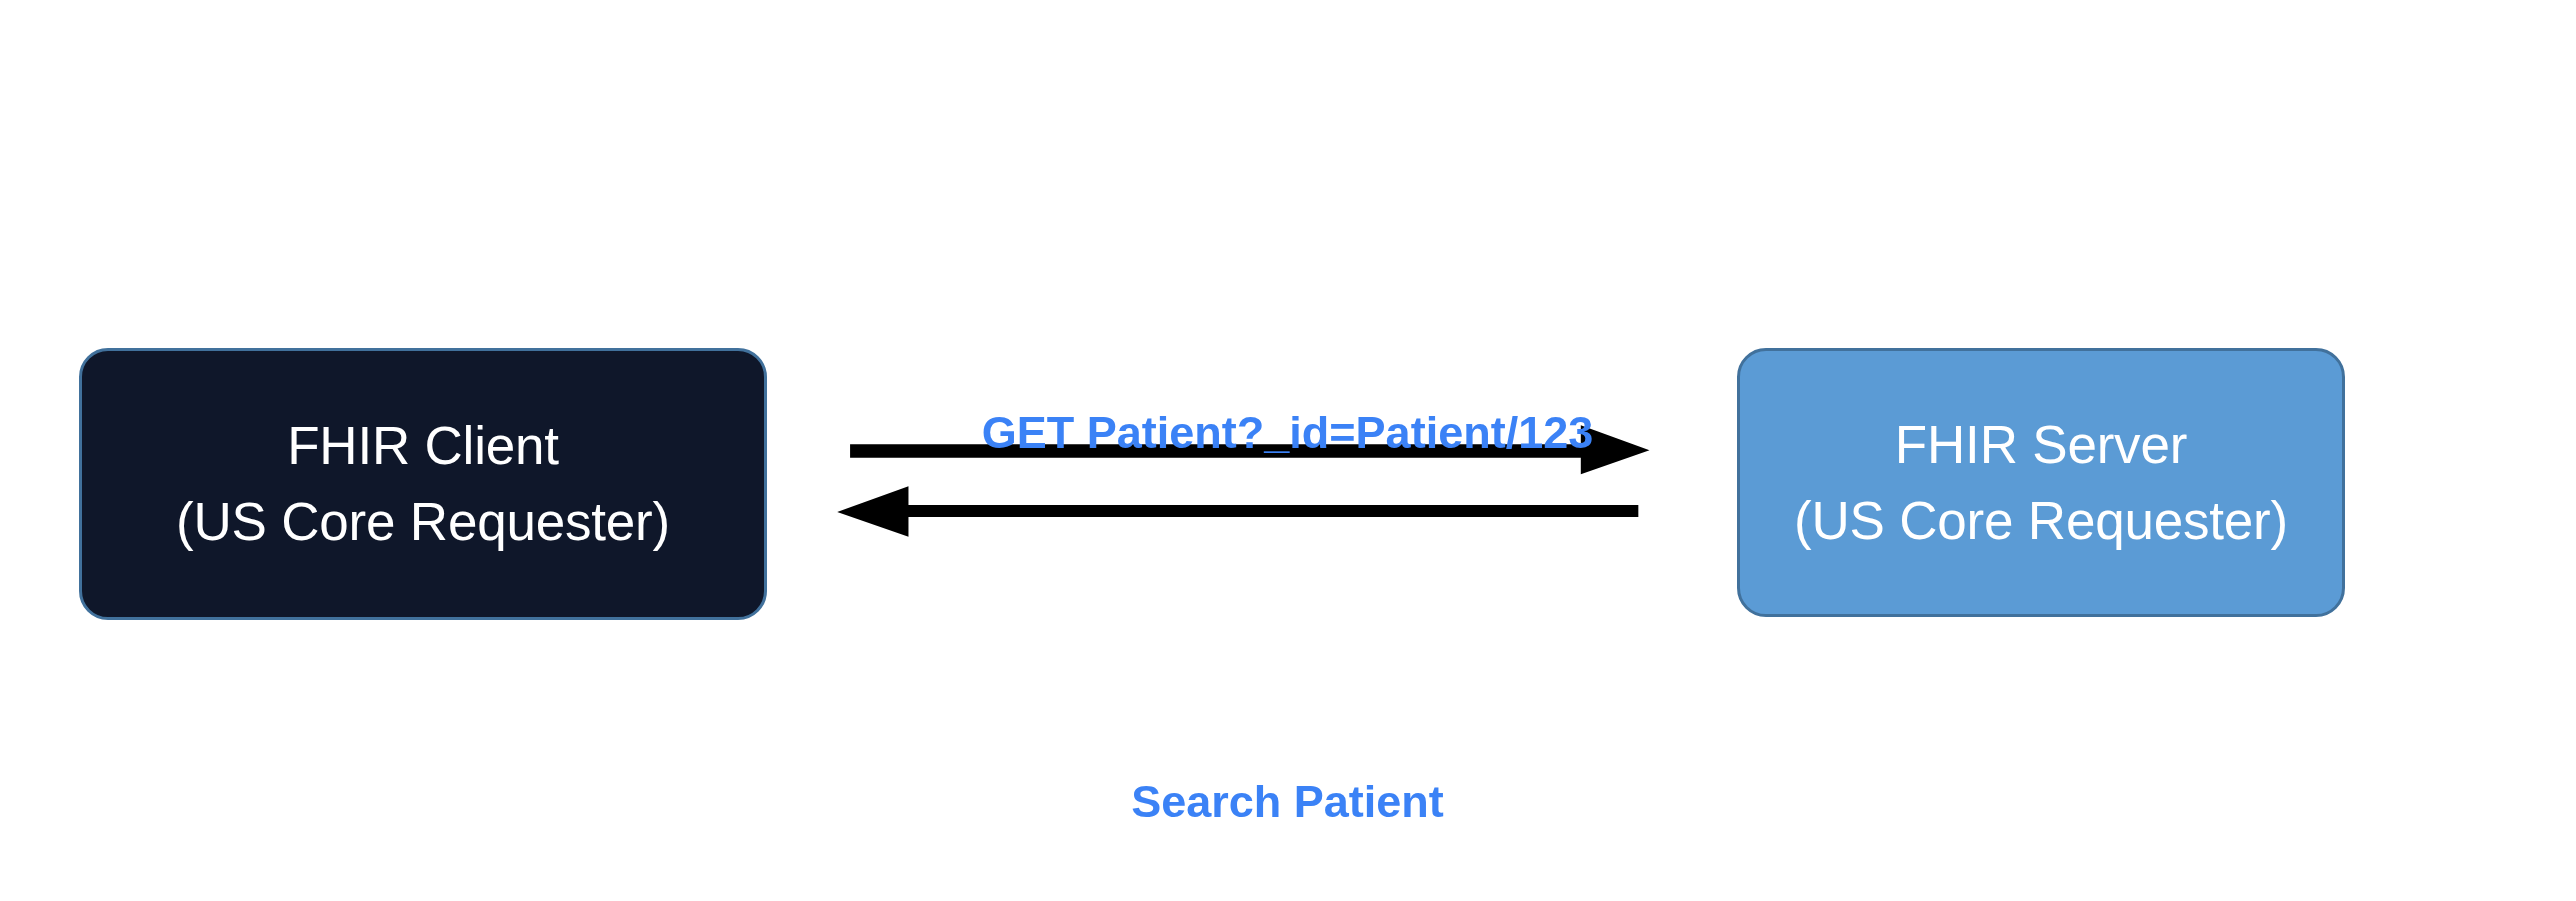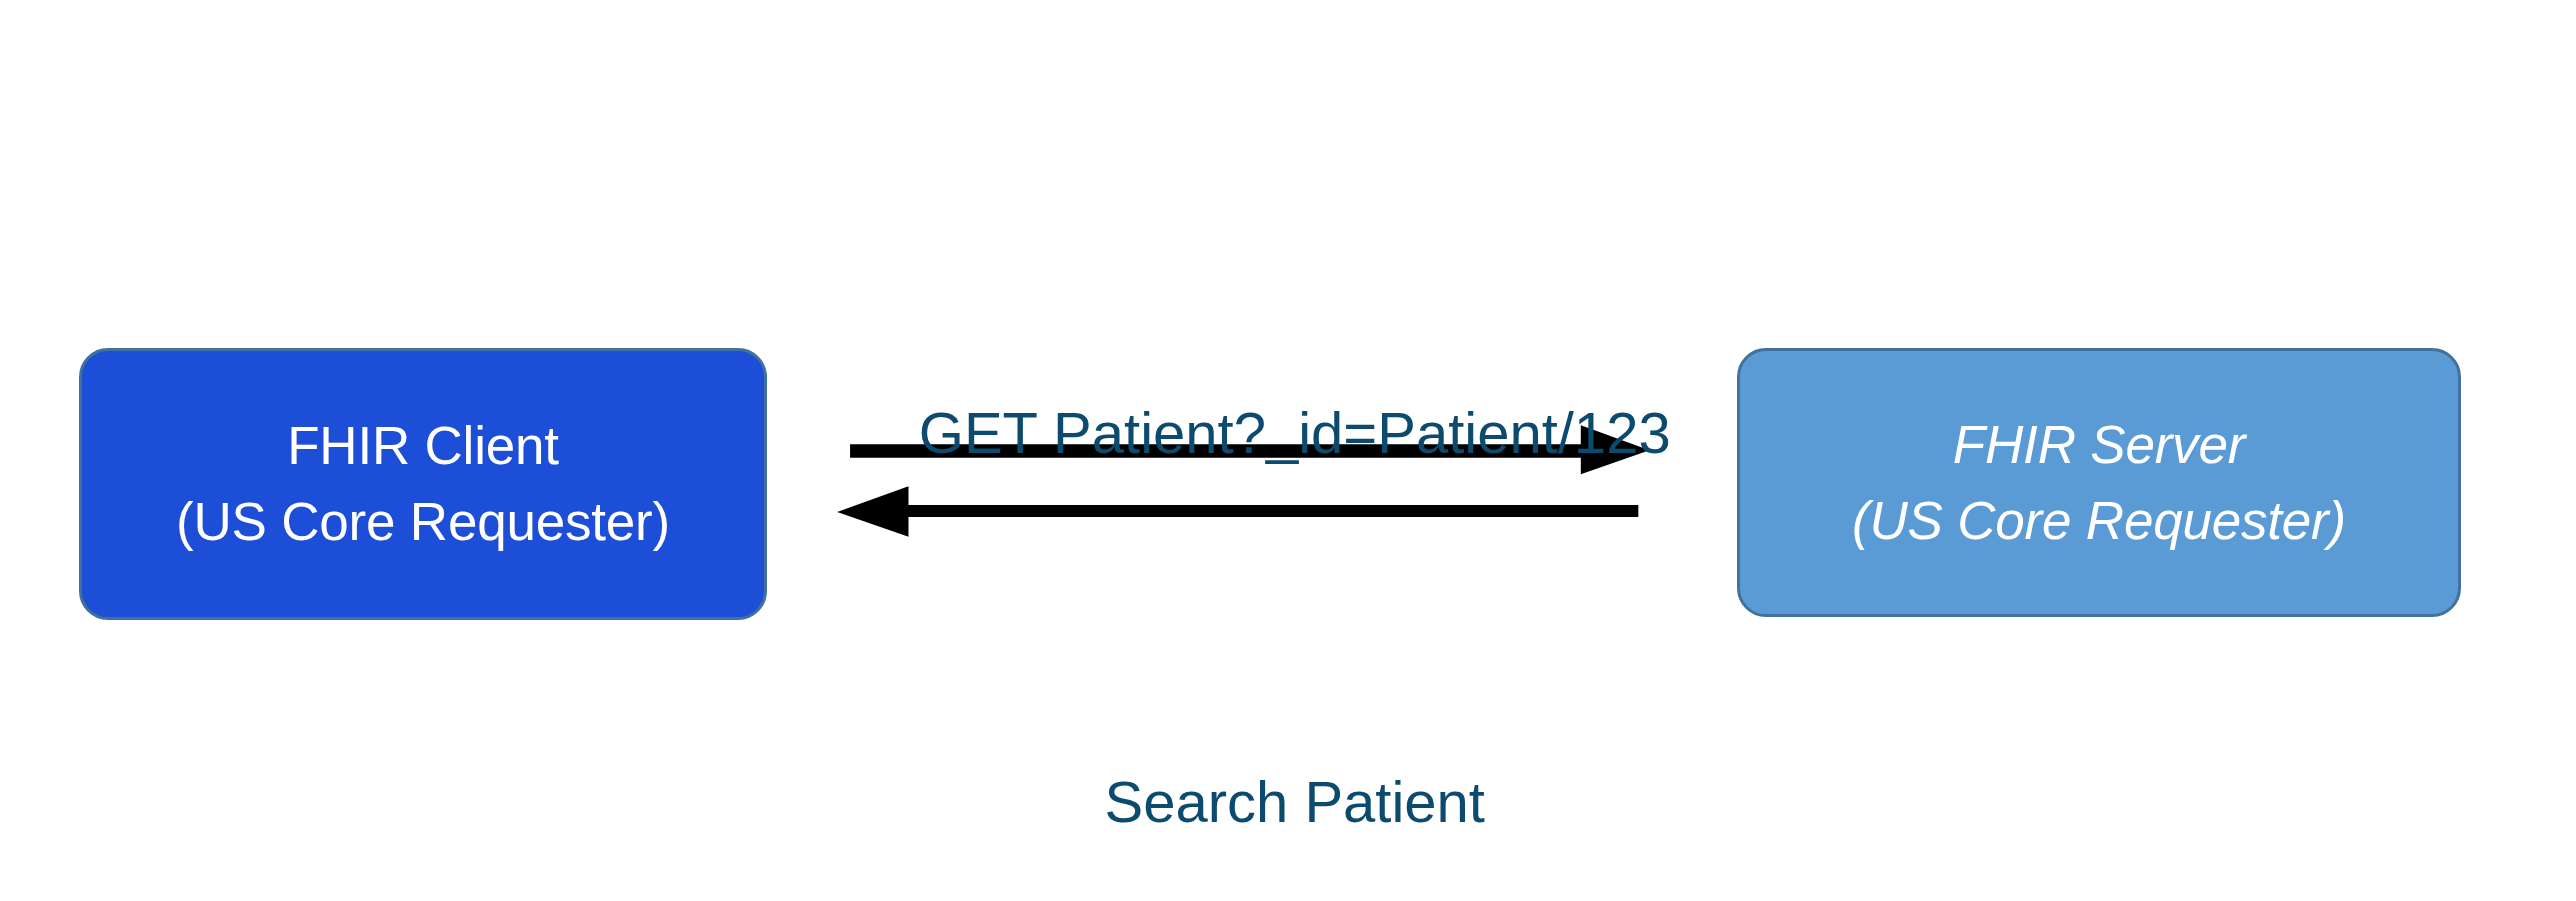--- a/index.html
+++ b/index.html
@@ -39,37 +39,37 @@
   }
   #node-client {
     left: 79px;
     top: 348px;
     width: 688px;
     height: 272px;
   }
   #node-server {
     left: 1737px;
     top: 348px;
-    width: 724px;
+    width: 608px;
     height: 269px;
-    font-style: italic;
   }
   .node-line {
     display: block;
   }
 
   
   .edge-label {
     position: absolute;
-    color: #0c4a6e;
-    font-size: 58px;
+    color: #3b82f6;
+    font-size: 45px;
     line-height: 72px;
     text-align: center;
     white-space: pre;
     user-select: none;
+    font-weight: bold;
   }
   #label-request {
     left: 756px;
     top: 325px;
     width: 1013px;
   }
   #label-response {
     left: 756px;
     top: 550px;
     width: 1013px;
@@ -86,21 +86,21 @@
   }
   .arrow-shape {
     fill: #000000;
   }
 </style>
 </head>
 <body>
 
 <div id="canvas" style="background: rgb(255, 255, 255);">
 
-  <div class="node" id="node-client" style="background: #1d4ed8; border: 3.4px solid rgb(65, 113, 156); color: rgb(255, 255, 255);">
+  <div class="node" id="node-client" style="background: #0f172a; border: 3.4px solid rgb(65, 113, 156); color: rgb(255, 255, 255);">
     <span class="node-line">FHIR Client</span>
     <span class="node-line">(US Core Requester)</span>
   </div>
 
   <div class="node" id="node-server" style="background: rgb(91, 155, 213); border: 3.4px solid rgb(65, 113, 156); color: rgb(255, 255, 255);">
     <span class="node-line">FHIR Server</span>
     <span class="node-line">(US Core Requester)</span>
   </div>
 
   <svg id="edges" viewBox="0 0 3000 1050">

